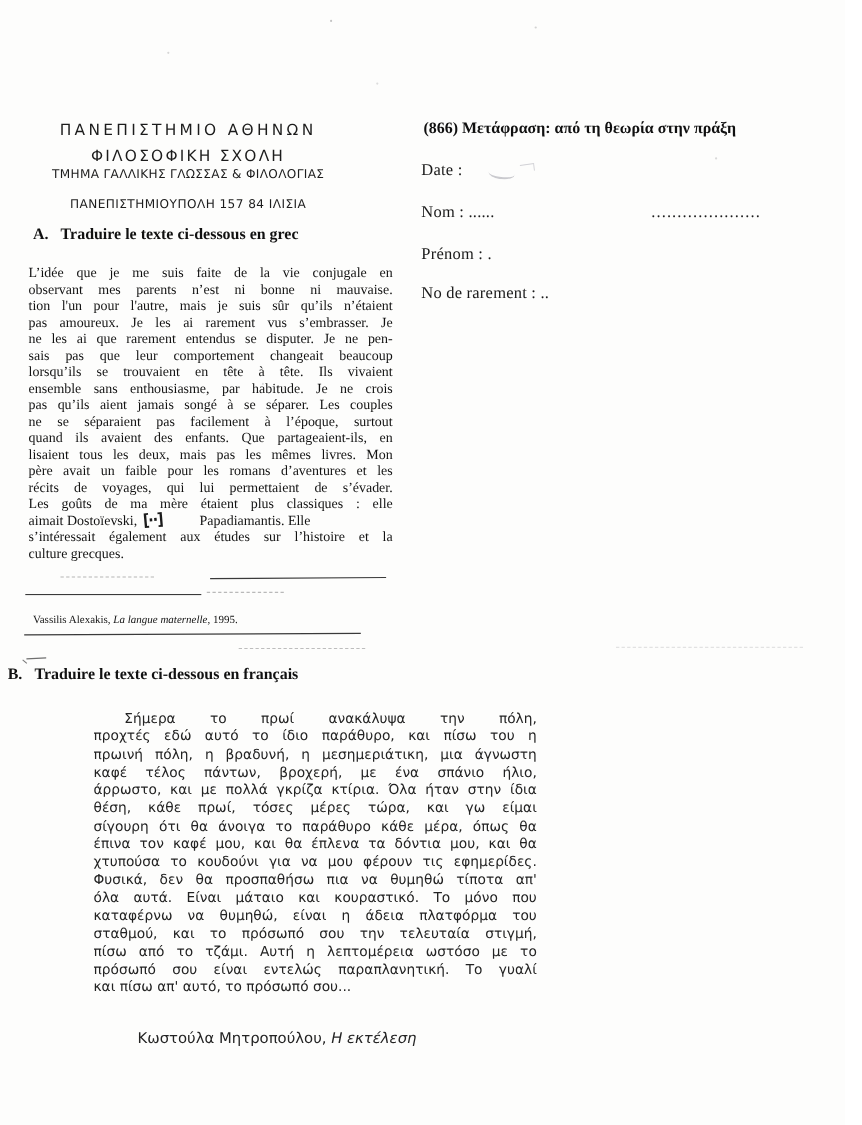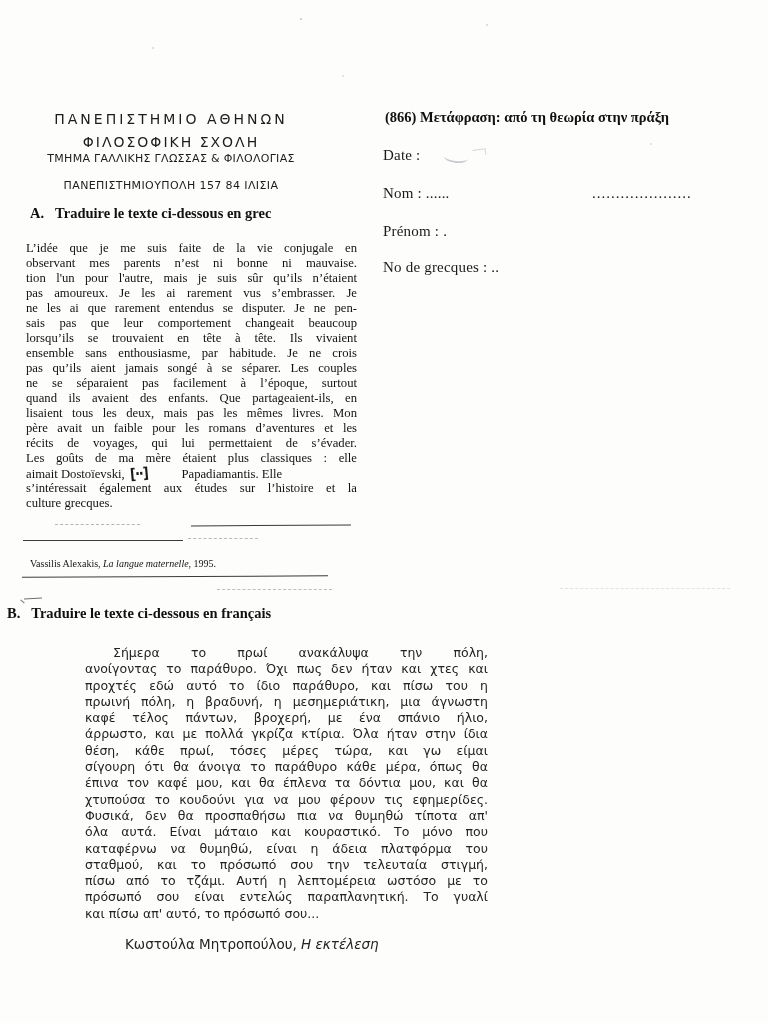--- a/index.html
+++ b/index.html
@@ -82,21 +82,21 @@
   <div class="uni-line uni-l3">ΤΜΗΜΑ ΓΑΛΛΙΚΗΣ ΓΛΩΣΣΑΣ &amp; ΦΙΛΟΛΟΓΙΑΣ</div>
   <div class="uni-line uni-l4">ΠΑΝΕΠΙΣΤΗΜΙΟΥΠΟΛΗ 157 84  ΙΛΙΣΙΑ</div>
 
   <div class="exam-title">(866) Μετάφραση: από τη θεωρία στην πράξη</div>
   <div class="meta-line meta-date">Date :</div>
   <div class="date-smudge"></div>
   <div class="date-smudge2"></div>
   <div class="meta-line meta-nom">Nom : ......</div>
   <div class="nom-dots">.....................</div>
   <div class="meta-line meta-prenom">Prénom : .</div>
-  <div class="meta-line meta-matricule">No de grecques : ..</div>
+  <div class="meta-line meta-matricule">No de rarement : ..</div>
 
   <div class="sec-head sec-a">
     <span>A.</span><span class="instr">Traduire le texte ci-dessous en grec</span>
   </div>
 
   <div id="french-lines" class="passage fr">
       <div class="tline">L’idée que je me suis faite de la vie conjugale en</div>
       <div class="tline">observant mes parents n’est ni bonne ni mauvaise.</div>
       <div class="tline">tion l'un pour l'autre, mais je suis sûr qu’ils n’étaient</div>
       <div class="tline">pas amoureux. Je les ai rarement vus s’embrasser. Je</div>
@@ -129,21 +129,20 @@
   <div class="dash-stroke d-right-faint"></div>
 
   <div class="b-dash"></div>
   <div class="b-tick"></div>
   <div class="sec-head sec-b">
     <span>B.</span><span class="instr">Traduire le texte ci-dessous en français</span>
   </div>
 
   <div id="greek-lines" class="passage gr">
       <div class="tline indent">Σήμερα το πρωί ανακάλυψα την πόλη,</div>
-      <div class="tline">ανοίγοντας το παράθυρο. Όχι πως δεν ήταν και χτες και</div>
       <div class="tline">προχτές εδώ αυτό το ίδιο παράθυρο, και πίσω του η</div>
       <div class="tline">πρωινή πόλη, η βραδυνή, η μεσημεριάτικη, μια άγνωστη</div>
       <div class="tline">καφέ τέλος πάντων, βροχερή, με ένα σπάνιο ήλιο,</div>
       <div class="tline">άρρωστο, και με πολλά γκρίζα κτίρια. Όλα ήταν στην ίδια</div>
       <div class="tline">θέση, κάθε πρωί, τόσες μέρες τώρα, και γω είμαι</div>
       <div class="tline">σίγουρη ότι θα άνοιγα το παράθυρο κάθε μέρα, όπως θα</div>
       <div class="tline">έπινα τον καφέ μου, και θα έπλενα τα δόντια μου, και θα</div>
       <div class="tline">χτυπούσα το κουδούνι για να μου φέρουν τις εφημερίδες.</div>
       <div class="tline">Φυσικά, δεν θα προσπαθήσω πια να θυμηθώ τίποτα απ'</div>
       <div class="tline">όλα αυτά. Είναι μάταιο και κουραστικό. Το μόνο που</div>

